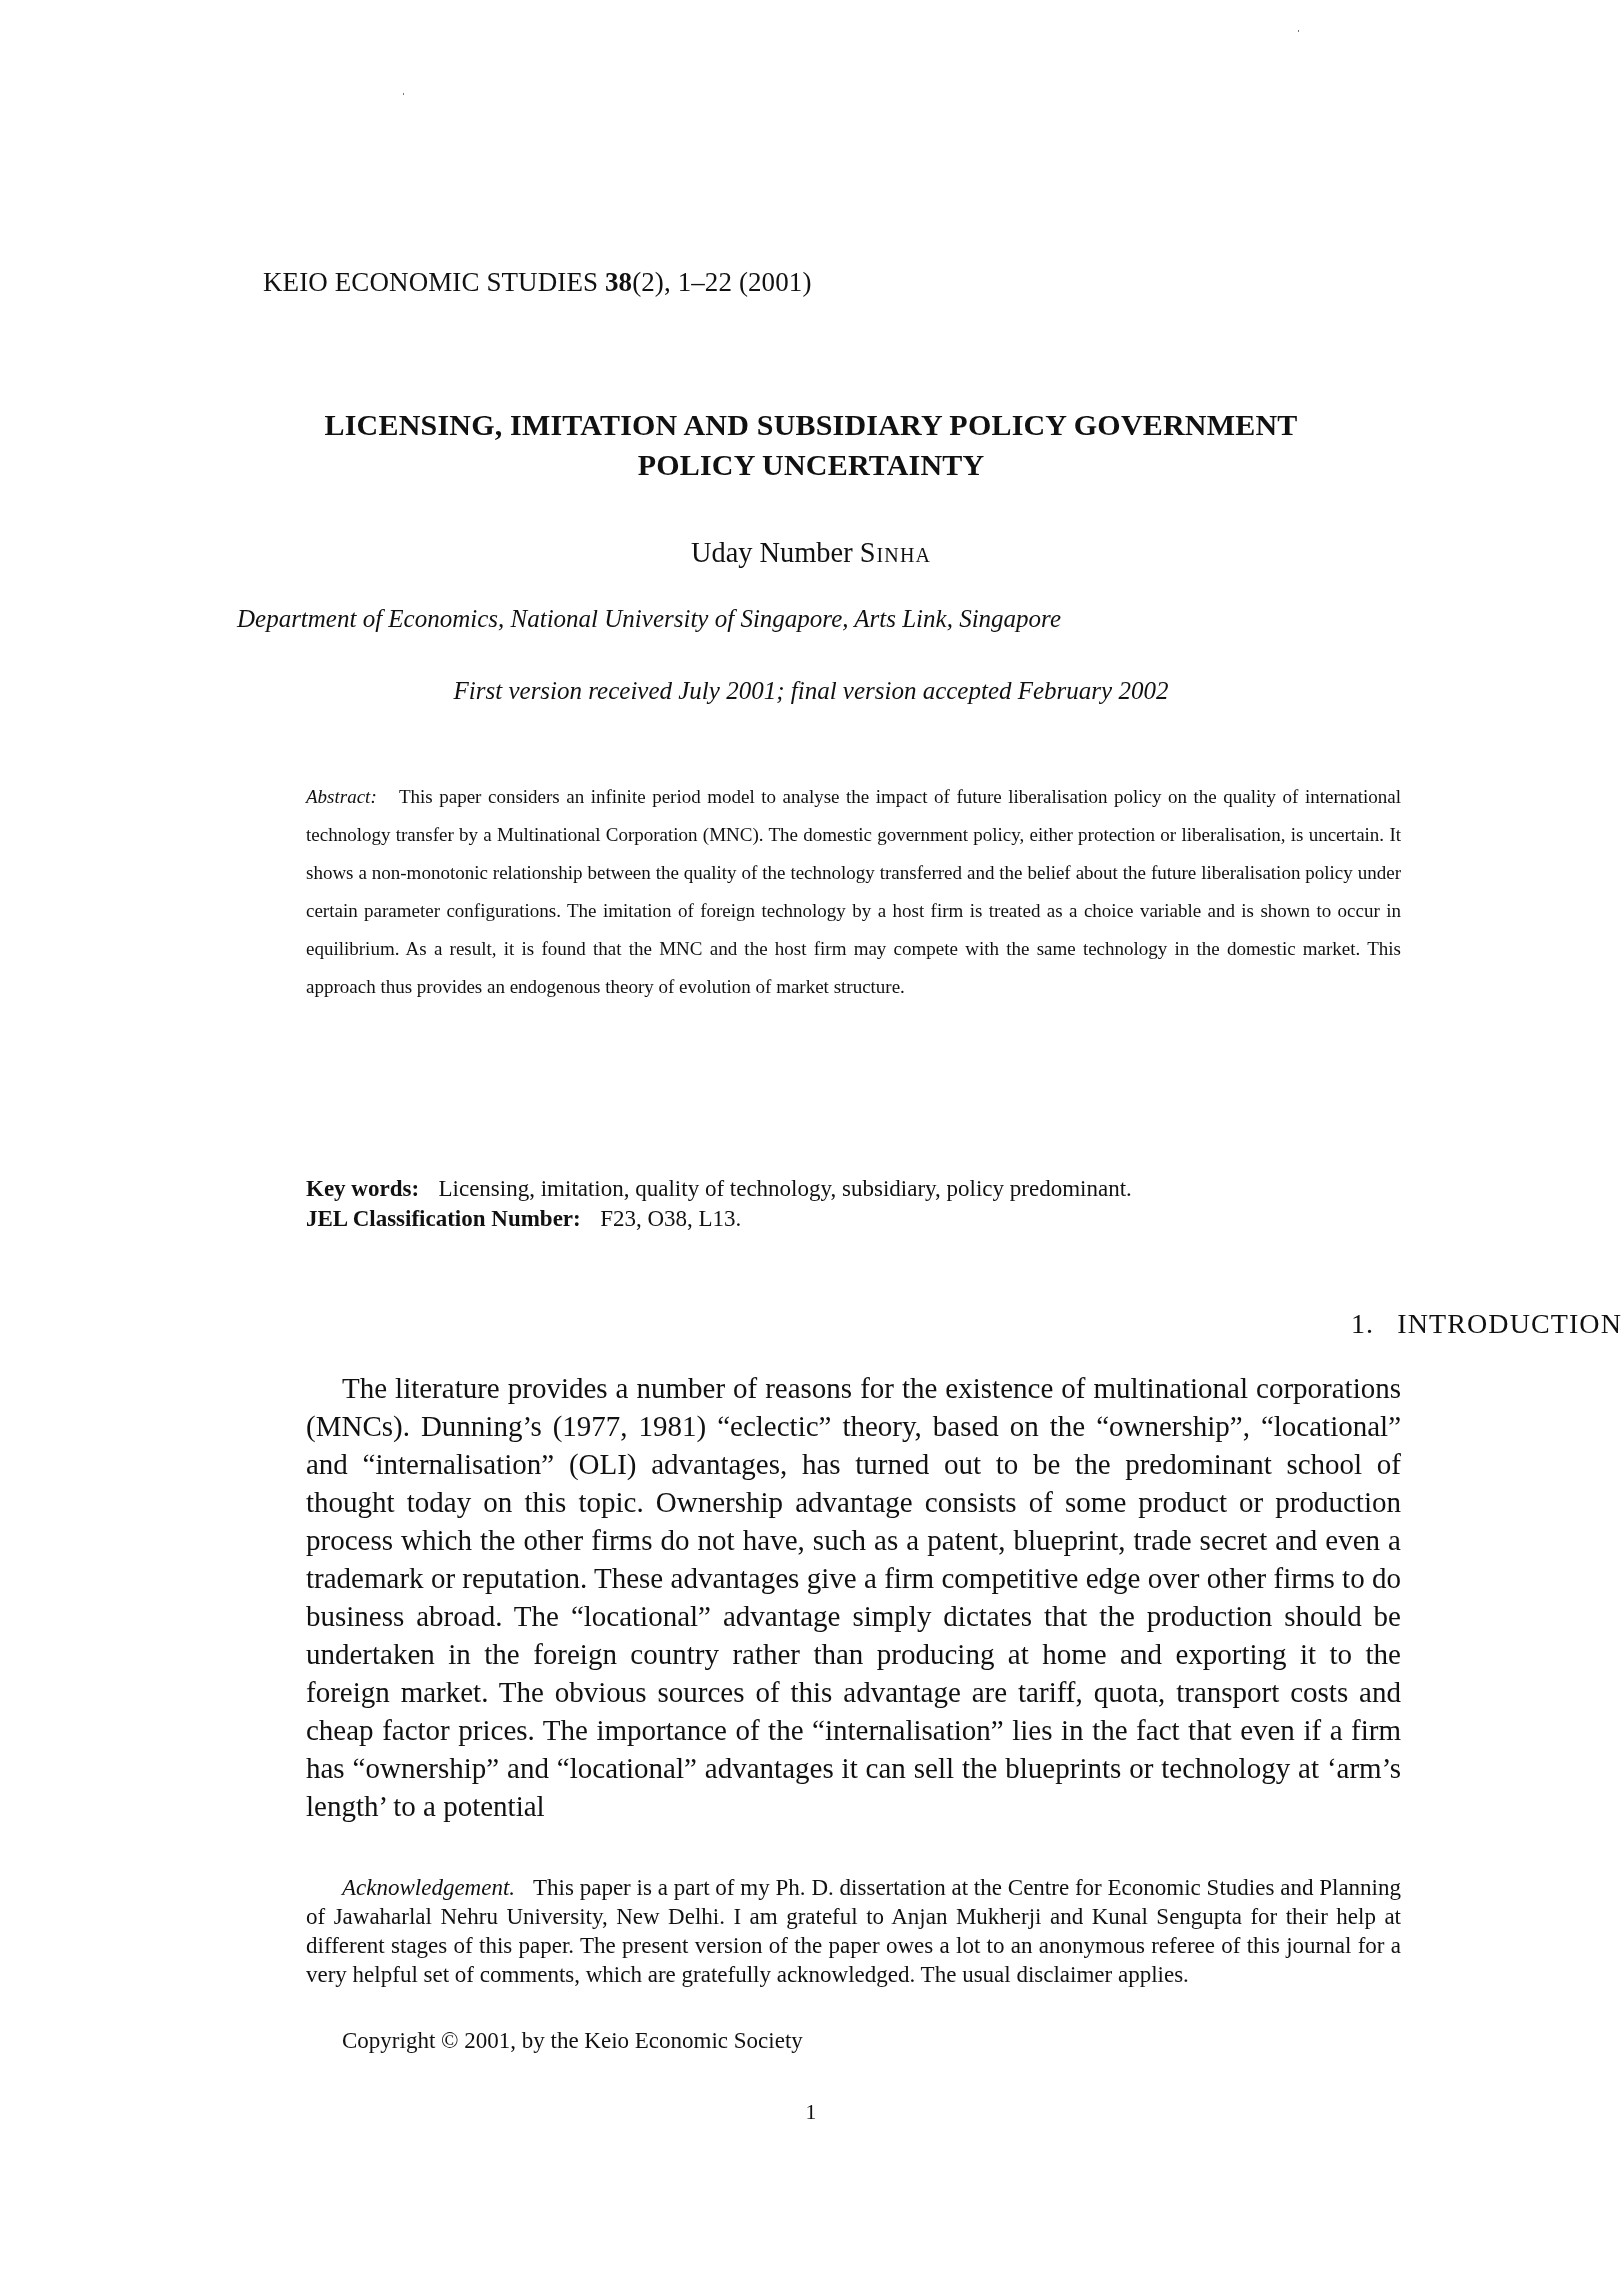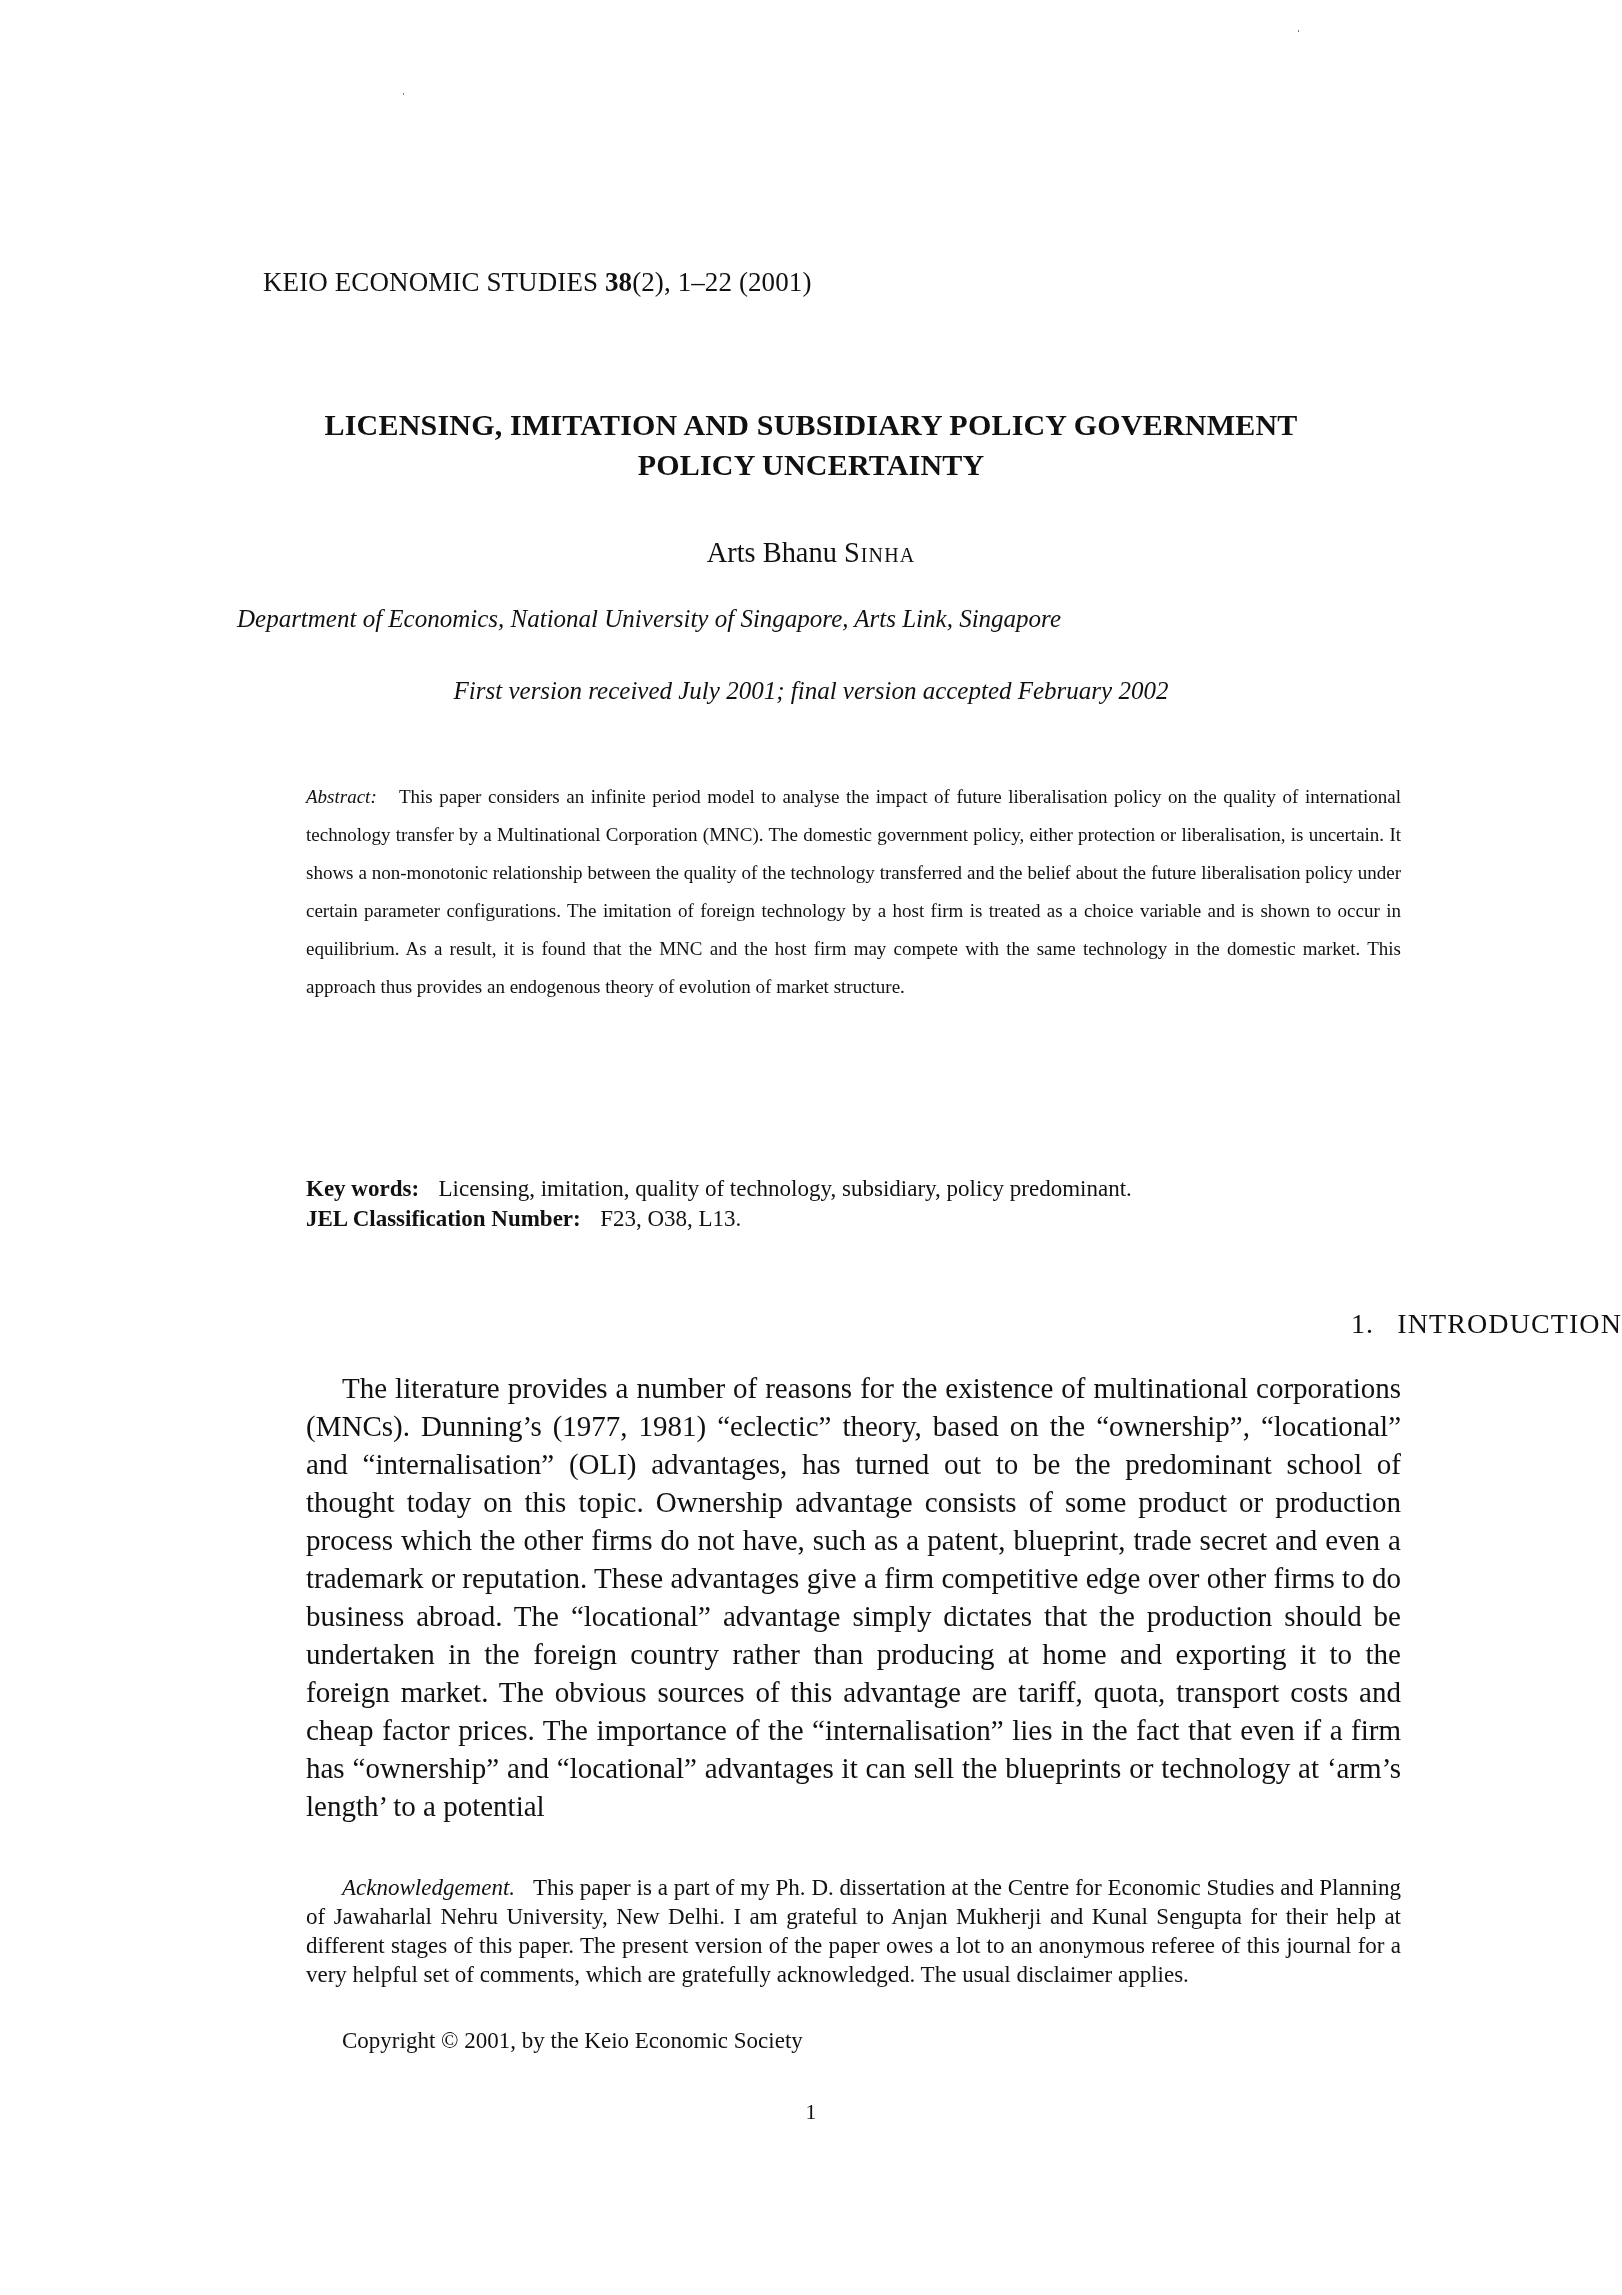--- a/index.html
+++ b/index.html
@@ -154,21 +154,21 @@
     <span>KEIO ECONOMIC STUDIES</span>
     <b>38</b><span>(2), 1–22 (2001)</span>
   </div>
 
   <div class="title">
     <div>LICENSING, IMITATION AND SUBSIDIARY POLICY GOVERNMENT</div>
     <div>POLICY UNCERTAINTY</div>
   </div>
 
   <div class="author">
-    <span>Arts Bhanu</span>
+    <span>Uday Number</span>
     <span class="sc">Sinha</span>
   </div>
 
   <div class="affiliation">Department of Economics, National University of Singapore, Arts Link, Singapore</div>
 
   <div class="received">First version received July 2001; final version accepted February 2002</div>
 
   <div class="column abstract">
     <span class="label">Abstract:</span>
     <span>This paper considers an infinite period model to analyse the impact of future liberalisation policy on the quality of international technology transfer by a Multinational Corporation (MNC). The domestic government policy, either protection or liberalisation, is uncertain. It shows a non-monotonic relationship between the quality of the technology transferred and the belief about the future liberalisation policy under certain parameter configurations. The imitation of foreign technology by a host firm is treated as a choice variable and is shown to occur in equilibrium. As a result, it is found that the MNC and the host firm may compete with the same technology in the domestic market. This approach thus provides an endogenous theory of evolution of market structure.</span>

